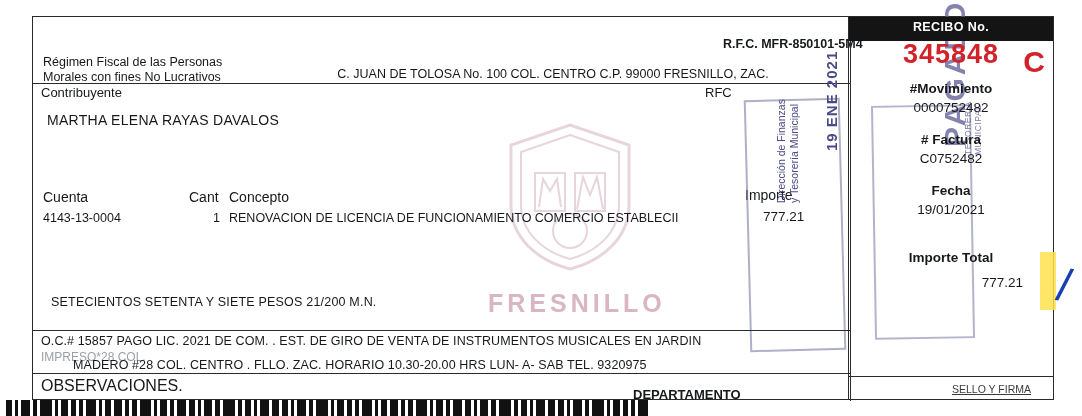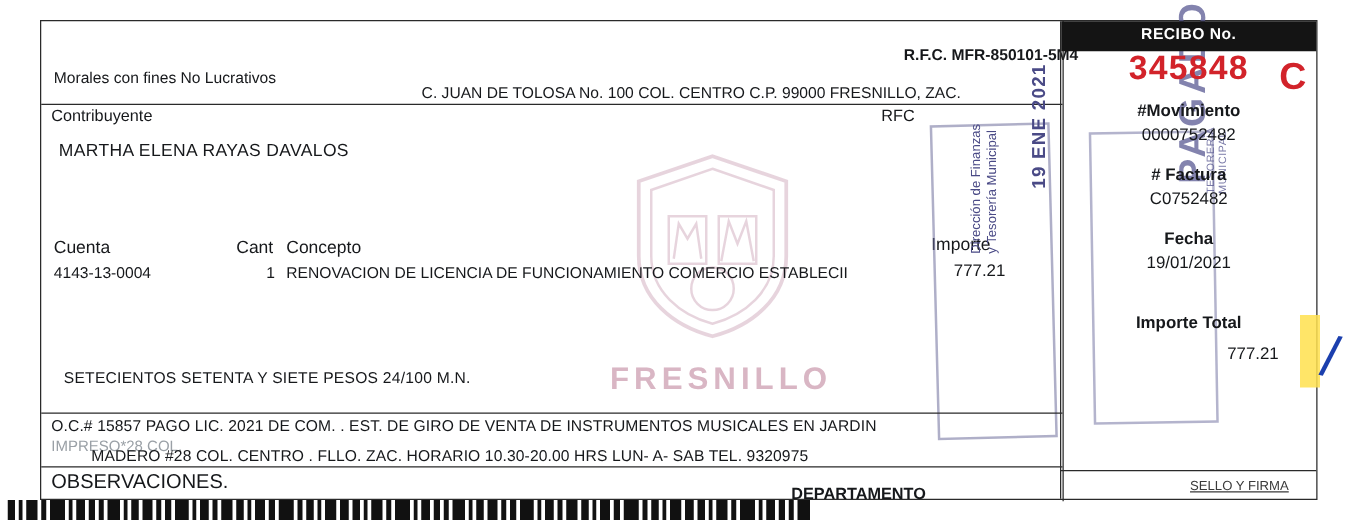--- a/index.html
+++ b/index.html
@@ -155,20 +155,21 @@
   }
   .barcode span{display:inline-block;background:#111;height:16px;margin-right:3px;vertical-align:top;}
 </style>
 </head>
 <body>
 
 <div class="receipt">
 
   <div class="rfc-top">R.F.C. MFR-850101-5M4</div>
   <div class="regimen">
+    <div>Régimen Fiscal de las Personas</div>
     <div>Morales con fines No Lucrativos</div>
   </div>
   <div class="muni-addr">C. JUAN DE TOLOSA No. 100   COL. CENTRO   C.P. 99000      FRESNILLO, ZAC.</div>
   <div class="hr-head"></div>
   <div class="lbl-contrib">Contribuyente</div>
   <div class="lbl-rfc">RFC</div>
   <div class="contrib-name">MARTHA ELENA RAYAS DAVALOS</div>
 
   <div class="seal">
     <svg viewBox="0 0 130 152" width="130" height="152">
@@ -186,21 +187,21 @@
   <div class="th-cuenta">Cuenta</div>
   <div class="th-cant">Cant</div>
   <div class="th-concepto">Concepto</div>
   <div class="th-importe">Importe</div>
 
   <div class="td-cuenta">4143-13-0004</div>
   <div class="td-cant">1</div>
   <div class="td-concepto">RENOVACION DE LICENCIA DE FUNCIONAMIENTO COMERCIO ESTABLECII</div>
   <div class="td-importe">777.21</div>
 
-  <div class="letras">SETECIENTOS SETENTA Y SIETE PESOS 24/100 M.N.</div>
+  <div class="letras">SETECIENTOS SETENTA Y SIETE PESOS 21/200 M.N.</div>
 
   <div class="stamp-box"></div>
   <div class="stamp-date">19 ENE 2021</div>
   <div class="stamp-dir">
     <div>Dirección de Finanzas</div>
     <div>y Tesorería Municipal</div>
   </div>
   <div class="pagado-box"></div>
   <div class="pagado-text">PAGADO</div>
   <div class="pagado-sub">TESORERIA MUNICIPAL</div>

